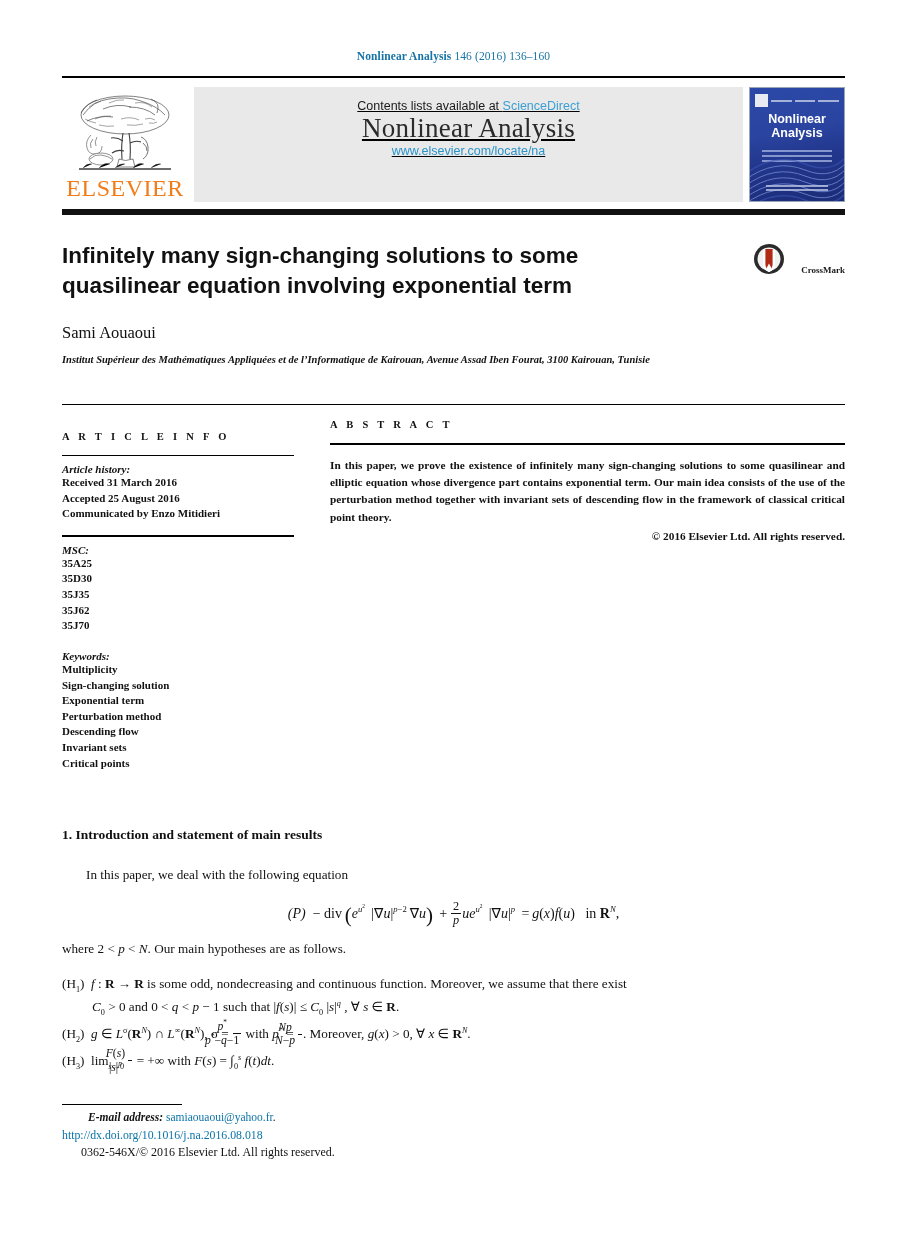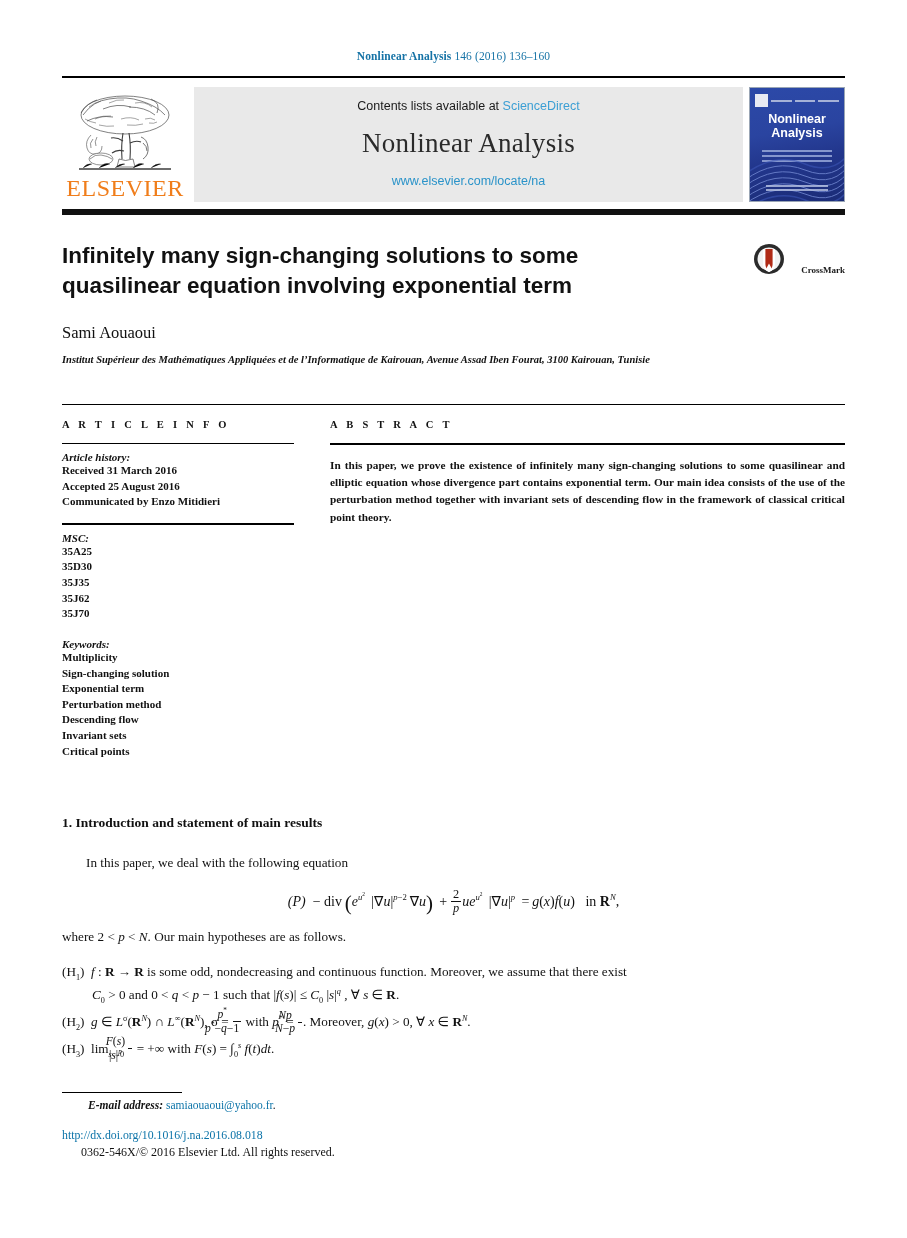--- a/index.html
+++ b/index.html
@@ -54,22 +54,22 @@
     margin-top: 1px;
   }
 
   .banner-center {
     flex: 1;
     background: #e9e9e9;
     margin: 0 6px 0 6px;
     display: flex;
     flex-direction: column;
     align-items: center;
-    justify-content: space-between;
     padding: 12px 0 14px 0;
+    text-decoration: underline;
   }
   .contents-line {
     font-family: "Liberation Sans", sans-serif;
     font-size: 12.5px;
     color: #1a1a1a;
   }
   .contents-line .sd { color: #3c9fd4; }
   .journal-title {
     font-family: "Liberation Serif", serif;
     font-size: 27px;
@@ -153,21 +153,21 @@
   }
 
   
   .info-abstract {
     margin: 36px 62px 0 62px;
     display: flex;
     gap: 36px;
     border-top: 1.2px solid #000;
     padding-top: 14px;
   }
-  .col-info { width: 232px; flex: 0 0 232px; }
+  .col-info { width: 232px; flex: 0 0 232px; margin-top: 12px; }
   .col-abstract { flex: 1; }
 
   .section-kicker {
     font-family: "Liberation Serif", serif;
     font-weight: bold;
     font-size: 10.5px;
     letter-spacing: 3.3px;
     color: #111;
   }
 
@@ -428,20 +428,21 @@
         <div class="info-line">Descending flow</div>
         <div class="info-line">Invariant sets</div>
         <div class="info-line">Critical points</div>
       </div>
     </div>
 
     <div class="col-abstract">
       <div class="section-kicker">A B S T R A C T</div>
       <div class="hr-thick"></div>
       <div class="abstract-body">In this paper, we prove the existence of infinitely many sign-changing solutions to some quasilinear and elliptic equation whose divergence part contains exponential term. Our main idea consists of the use of the perturbation method together with invariant sets of descending flow in the framework of classical critical point theory.</div>
+      <div class="copyright-line">© 2016 Elsevier Ltd. All rights reserved.</div>
     </div>
   </div>
 
   <div class="body-main">
     <div class="h1">1.  Introduction and statement of main results</div>
 
     <div class="para">In this paper, we deal with the following equation</div>
 
     <div class="equation">
       <span class="mi">(P)</span>

